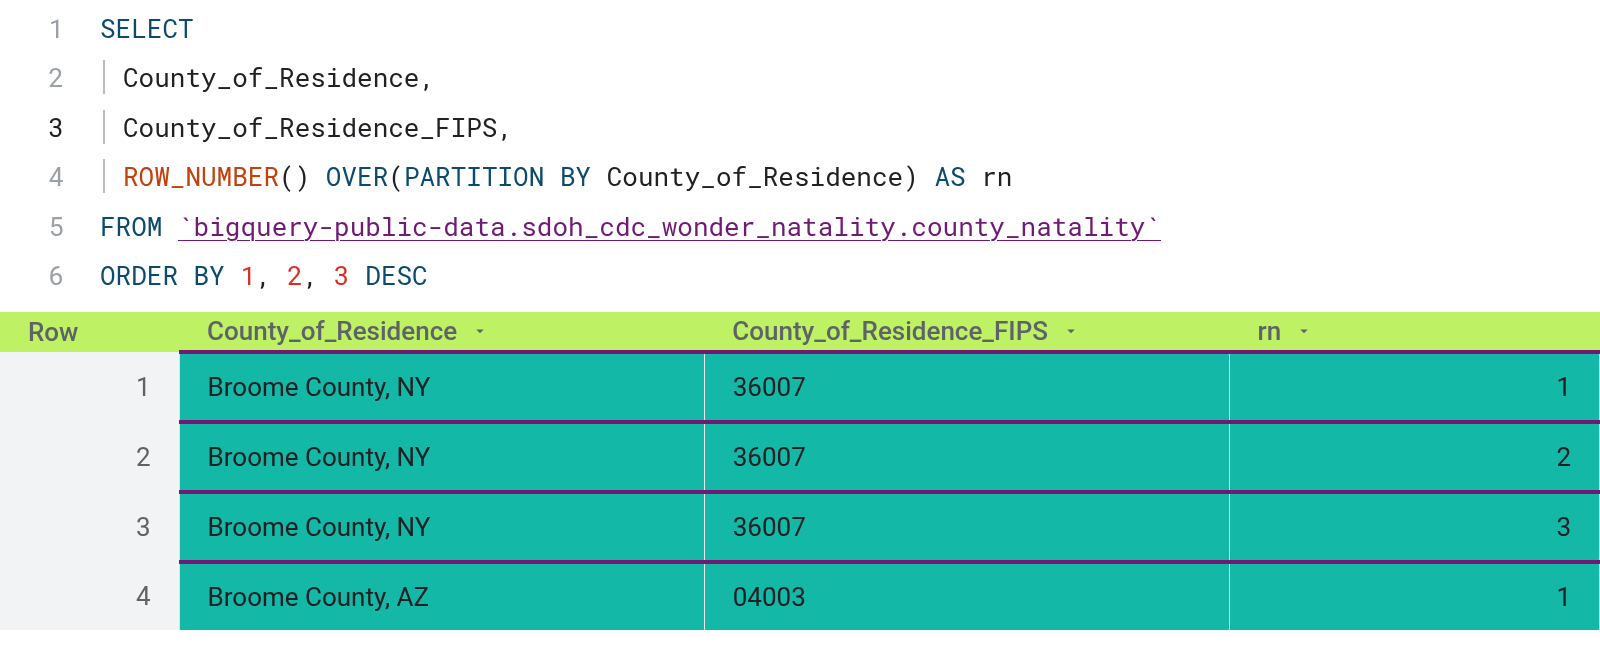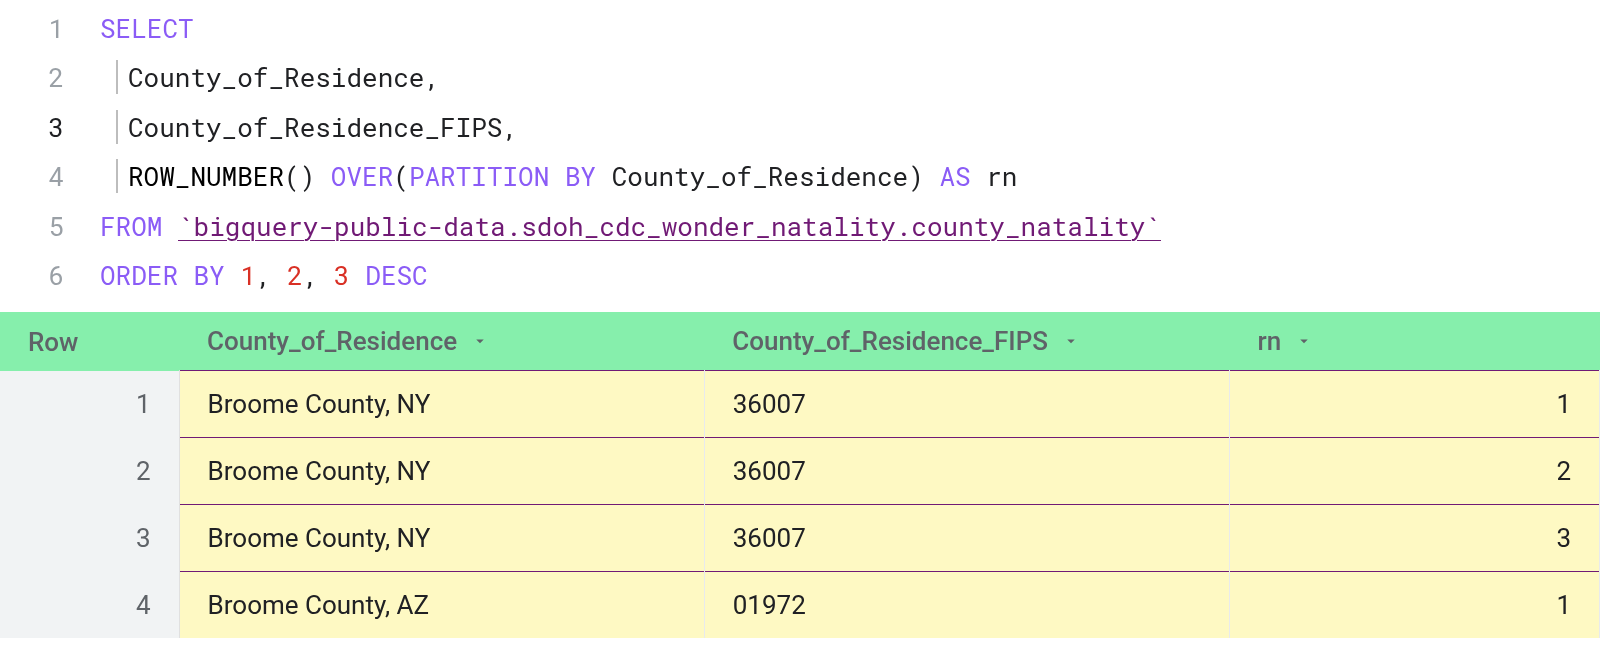--- a/index.html
+++ b/index.html
@@ -30,68 +30,68 @@
     text-align: right;
     padding-right: 36px;
     color: #9aa0a6;
     user-select: none;
     flex-shrink: 0;
   }
   .gutter.current { color: #202124; }
   .code { flex: 1; }
   .indent-guide {
     border-left: 2px solid #bdbdbd;
-    padding-left: 10px;
-    margin-left: 16px;
+    padding-left: 18px;
+    margin-left: 3px;
   }
 
-  .kw   { color: #8b5cf6; }  
-  .fn   { color: #000000; }
+  .kw   { color: #0c4a6e; }  
+  .fn   { color: #c2410c; }
   .str  { color: #701a75; text-decoration: underline; text-decoration-thickness: 1px; text-underline-offset: 4px; }
   .num  { color: #d93025; }
   .id   { color: #202124; }
   .pn   { color: #202124; }
 
   
   .results {
     border-collapse: collapse;
     width: 100%;
     font-size: 26px;
     table-layout: fixed;
   }
   .results thead th {
-    background: #86efac;
+    background: #bef264;
     color: #5f6368;
     font-weight: 500;
     text-align: left;
-    padding: 14px 28px;
+    padding: 4px 28px;
     border: none;
   }
   .results thead th.row-col {
     width: 150px;
   }
   .results thead th.rn-col {
     width: 310px;
     text-align: right;
   }
   .results thead th .hdr {
     display: inline-flex;
     align-items: center;
     gap: 14px;
     cursor: pointer;
   }
   .results thead th.rn-col .hdr {
     float: left;
   }
   .results tbody td {
     padding: 18px 28px;
-    border-top: 1px solid #701a75;
+    border-top: 4px solid #701a75;
     border-right: 1px solid #e8eaed;
     color: #202124;
-    background: #fef9c3;
+    background: #14b8a6;
   }
   .results tbody td.rownum {
     background: #f1f3f4;
     color: #5f6368;
     text-align: right;
     border-right: 1px solid #e0e0e0;
     border-top: none;
   }
   .results tbody td.num-cell {
     text-align: right;
@@ -163,17 +163,17 @@
       </tr>
       <tr>
         <td class="rownum">3</td>
         <td>Broome County, NY</td>
         <td>36007</td>
         <td class="num-cell">3</td>
       </tr>
       <tr>
         <td class="rownum">4</td>
         <td>Broome County, AZ</td>
-        <td>01972</td>
+        <td>04003</td>
         <td class="num-cell">1</td>
       </tr>
     </tbody>
 </table>
 
 </body></html>

